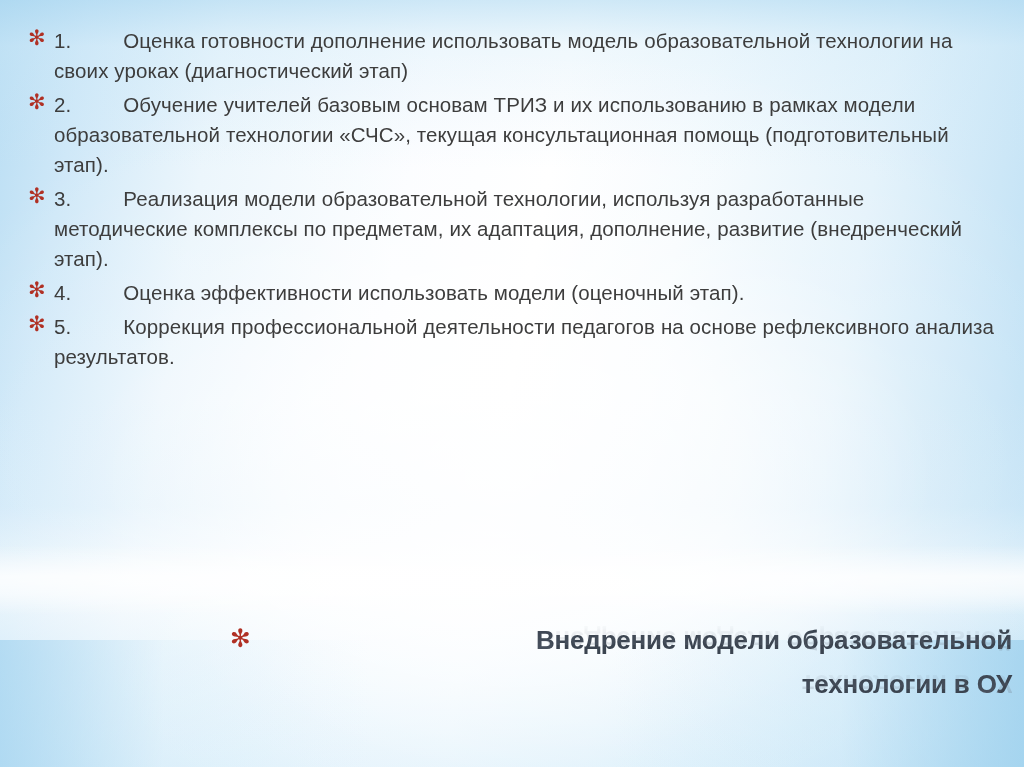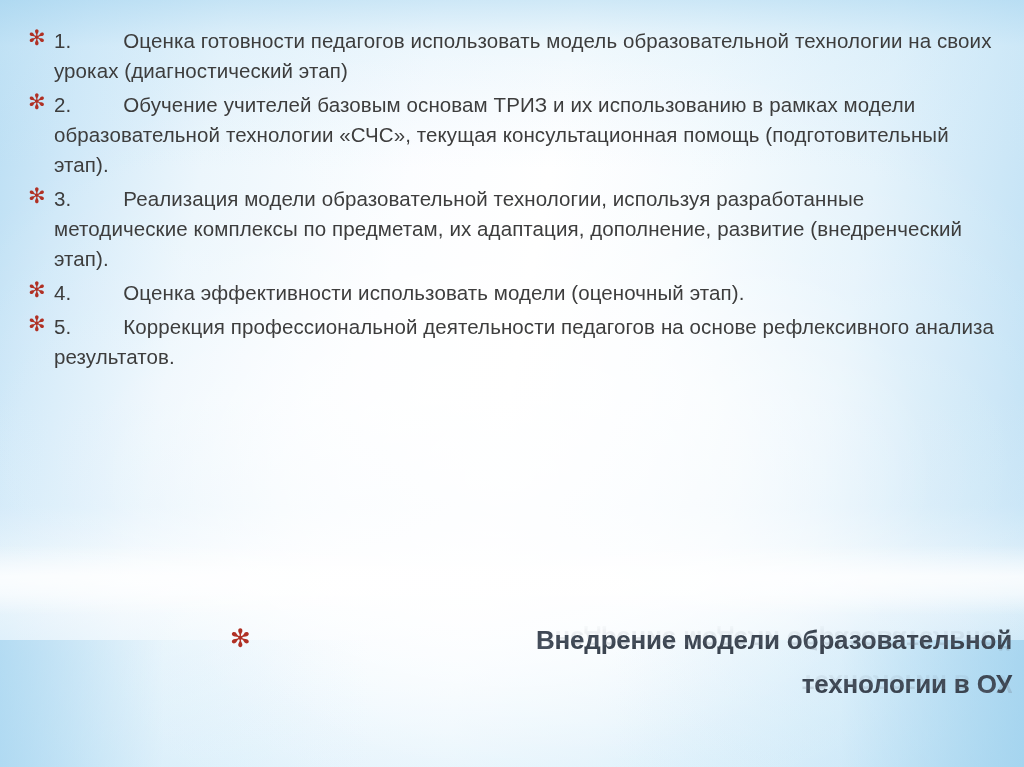--- a/index.html
+++ b/index.html
@@ -191,21 +191,21 @@
   <div class="bg-layer bg-base"></div>
   <div class="bg-layer bg-vert"></div>
   <div class="bg-layer bg-glow"></div>
   <div class="bg-layer bg-band"></div>
   <div class="bg-layer bg-bottom"></div>
 
   <div class="content">
 
     <div class="bullet-row">
       <span class="bullet-mark">✻</span>
-      <span class="num">1.</span><span class="gap"></span><span>Оценка готовности педагогов использовать модель образовательной технологии на своих уроках (диагностический этап)</span>
+      <span class="num">1.</span><span class="gap"></span><span>Оценка готовности дополнение использовать модель образовательной технологии на своих уроках (диагностический этап)</span>
     </div>
 
     <div class="bullet-row">
       <span class="bullet-mark">✻</span>
       <span class="num">2.</span><span class="gap"></span><span>Обучение учителей базовым основам ТРИЗ и их использованию в рамках модели образовательной технологии «СЧС», текущая консультационная помощь  (подготовительный этап).</span>
     </div>
 
     <div class="bullet-row">
       <span class="bullet-mark">✻</span>
       <span class="num">3.</span><span class="gap"></span><span>Реализация модели образовательной технологии, используя разработанные методические комплексы по предметам, их адаптация, дополнение, развитие (внедренческий этап).</span>

